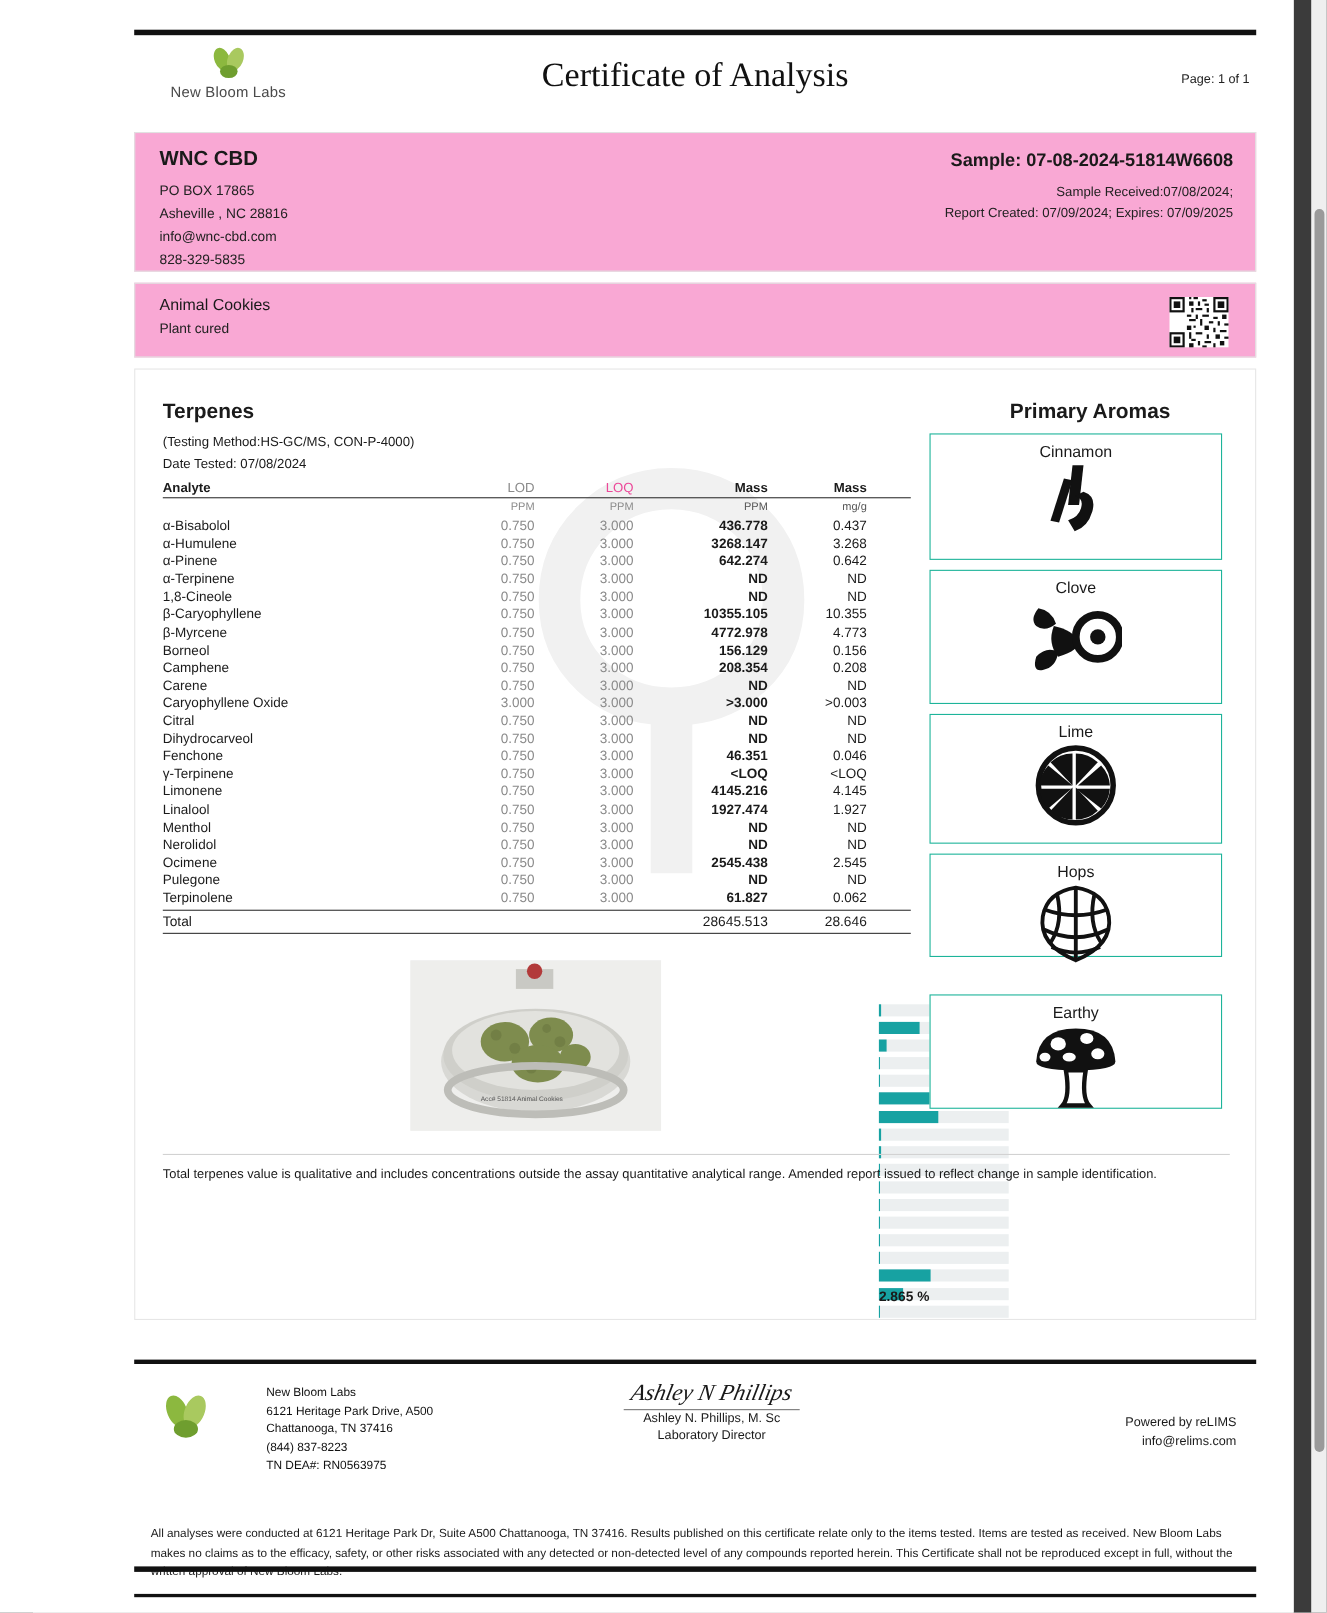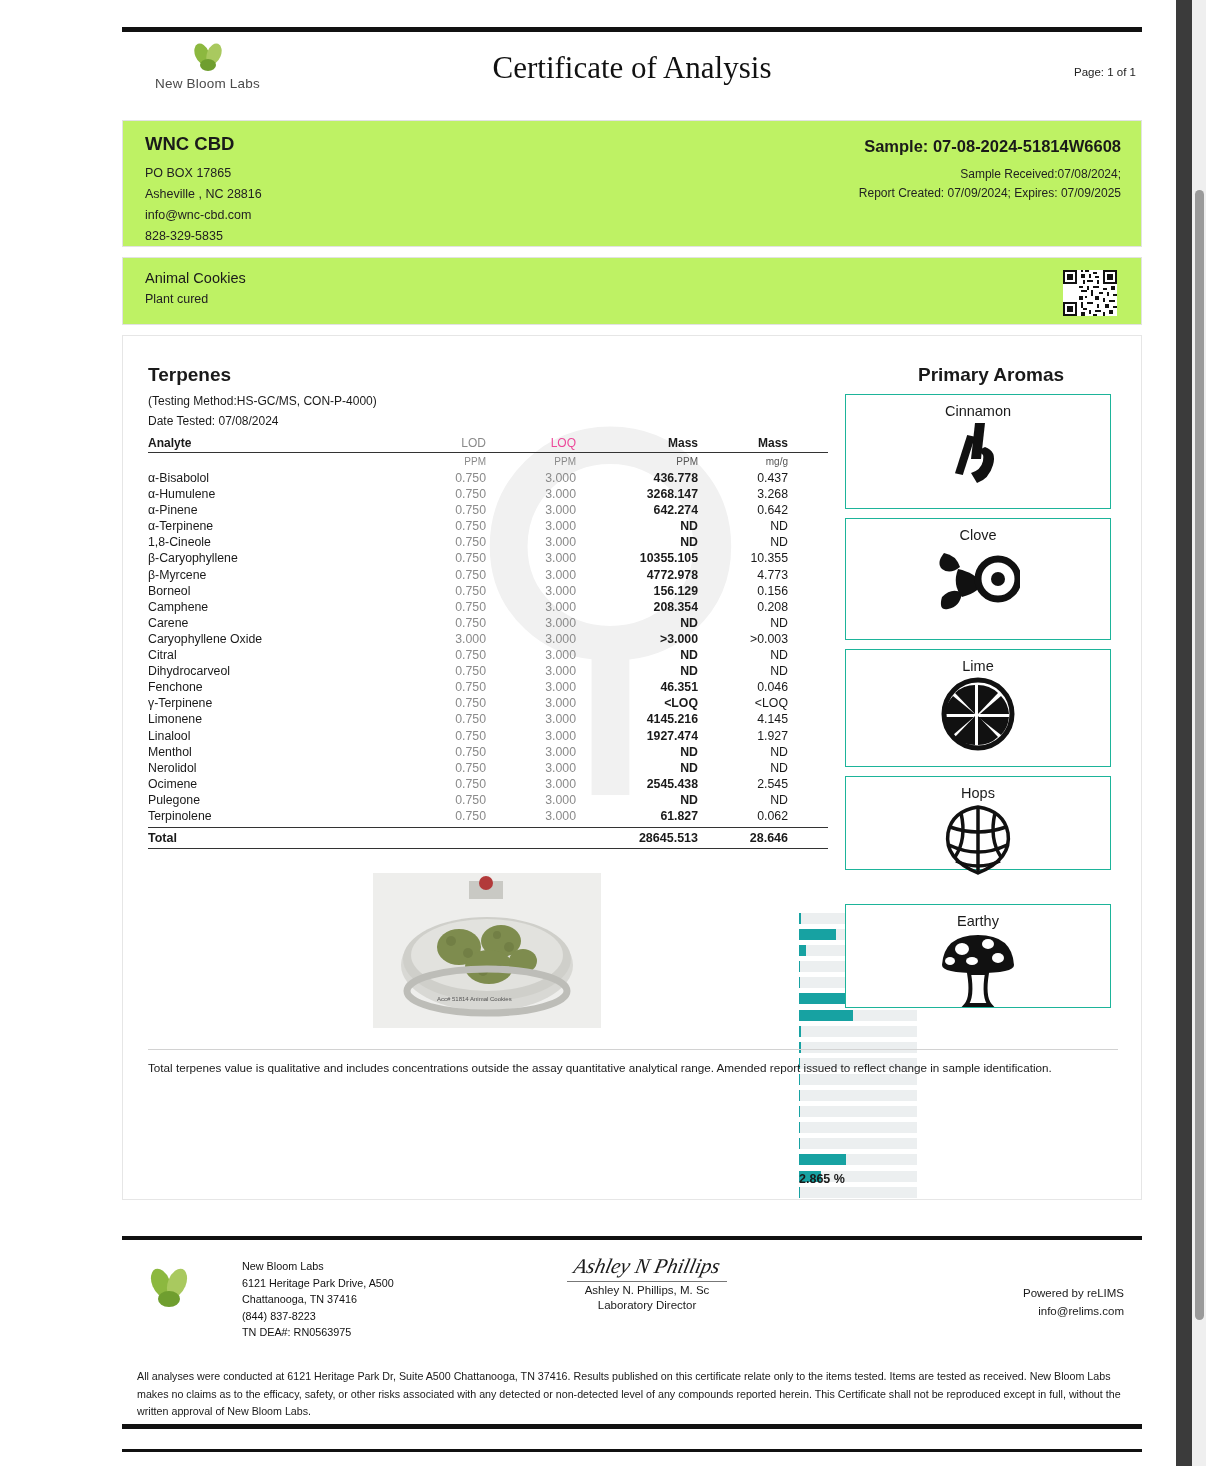--- a/index.html
+++ b/index.html
@@ -52,21 +52,21 @@
   .brand-name { font-size:13.5px; color:#4a4a4a; margin-top:4px; letter-spacing:.2px; }
   .coa-title {
     position:absolute; left:0; right:0; top:14px; text-align:center;
     font-size:31px; font-weight:400; color:#111;
     font-family:"Liberation Serif", serif;
   }
   .page-num { position:absolute; right:6px; top:30px; font-size:11.5px; color:#222; }
 
   
   .panel {
-    position:absolute; left:92px; background:#bef264;
+    position:absolute; left:92px; background:#f9a8d4;
     border:1px solid #e2e2e2;
   }
   .panel-top { top:120px; width:1020px; height:127px; }
   .company-name { position:absolute; left:22px; top:12px; font-size:18.5px; font-weight:bold; }
   .company-lines { position:absolute; left:22px; top:42px; font-size:12.5px; line-height:21px; color:#222; }
   .sample-id { position:absolute; right:20px; top:16px; font-size:16.5px; font-weight:bold; text-align:right; }
   .sample-meta { position:absolute; right:20px; top:44px; font-size:12px; line-height:19px; text-align:right; color:#222; }
 
   .panel-strain { top:257px; width:1020px; height:68px;padding-left:12px; }
   .strain-name { position:absolute; left:22px; top:12px; font-size:14.5px; }
@@ -90,21 +90,21 @@
   .ttable .hrow2 { display:flex; font-size:10px; color:#8a8a8a; padding-bottom:3px; }
   .ttable .line { height:1px; background:#333; }
   .c-analyte { width:248px; }
   .c-lod { width:90px; text-align:right; }
   .c-loq { width:90px; text-align:right; }
   .c-mass1 { width:122px; text-align:right; }
   .c-mass2 { width:90px; text-align:right; }
   .ttable .row { display:flex; font-size:12.3px; line-height:16.1px; }
   .ttable .row .c-lod, .ttable .row .c-loq { color:#8a8a8a; }
   .ttable .row .c-mass1 { font-weight:bold; }
-  .totalrow { display:flex; font-size:12.5px; font-weight:bold; padding-top:3px; }
+  .totalrow { display:flex; font-size:12.5px; font-weight:normal; padding-top:3px; }
 
   
   .bars { position:absolute; left:676px; top:575px; width:118px; z-index:2; }
   .barwrap { height:16.1px; position:relative; }
   .bartrack { position:absolute; left:0; top:2px; height:11px; width:118px; background:#eceff0; }
   .barfill { position:absolute; left:0; top:2px; height:11px; background:#17a2a2; }
   .total-pct { position:absolute; left:676px; font-size:12.5px; font-weight:bold; z-index:2; }
 
   
   .aroma-title { position:absolute; right:0; top:28px; width:300px; text-align:center; font-size:19px; font-weight:bold; z-index:2; }
@@ -125,21 +125,21 @@
   .note-text { position:absolute; left:25px; top:722px; width:975px; font-size:11.7px; line-height:19px; z-index:2; }
 
   
   .footer { position:absolute; left:92px; top:1246px; width:1020px; height:180px; }
   .f-logo { position:absolute; left:22px; top:20px; width:50px; height:44px; }
   .f-addr { position:absolute; left:120px; top:12px; font-size:10.8px; line-height:16.5px; color:#111; }
   .sig { position:absolute; left:430px; top:8px; width:190px; text-align:center; }
   .sig-name { font-size:11.5px; margin-top:2px; }
   .sig-role { font-size:11.5px; margin-top:3px; }
   .powered { position:absolute; right:18px; top:38px; text-align:right; font-size:11.5px; line-height:18px; }
-  .disclaimer { position:absolute; left:15px; top:122px; width:1000px; font-size:10.7px; line-height:17.5px; }
+  .disclaimer { position:absolute; left:15px; top:140px; width:1000px; font-size:10.7px; line-height:17.5px; }
 </style>
 </head>
 <body>
 
 <div class="page-scroll-area">
   <div class="doc">
 
     <div class="rule-top"></div>
 
     <div class="header">

